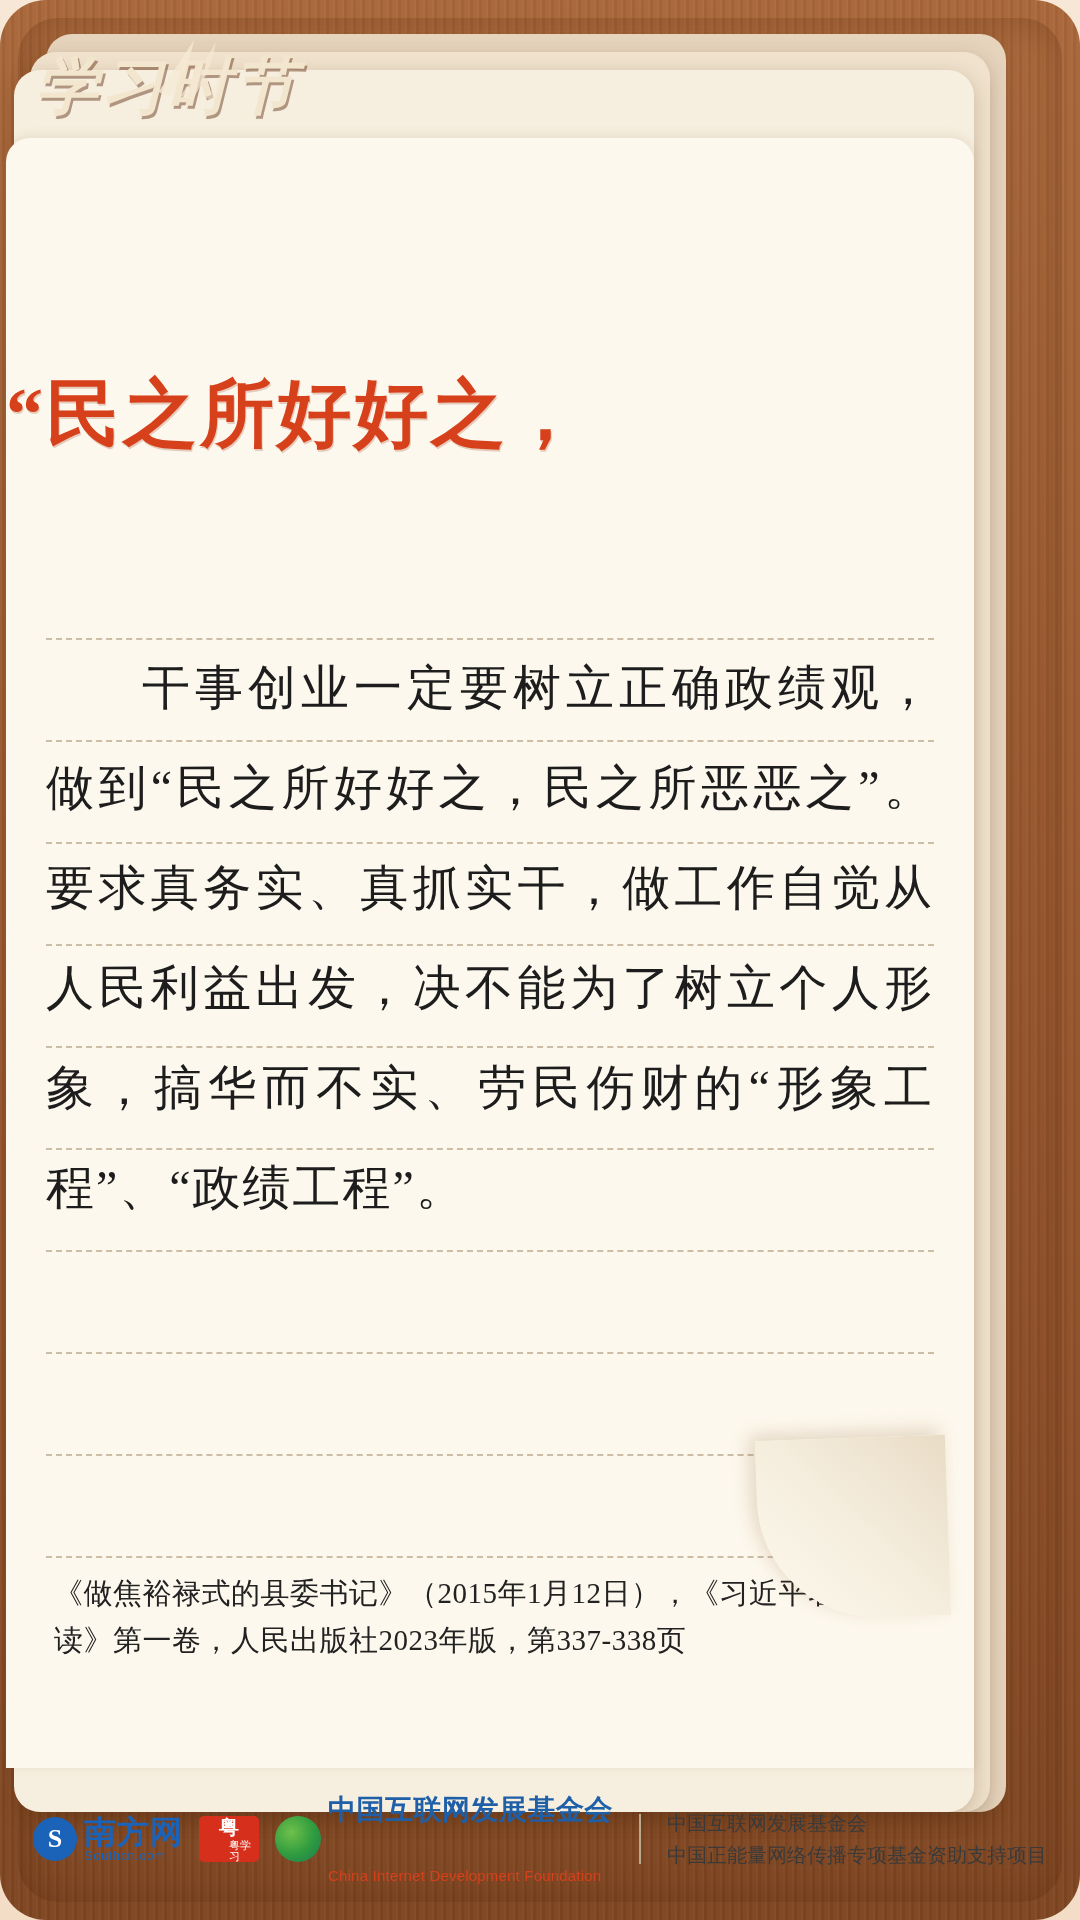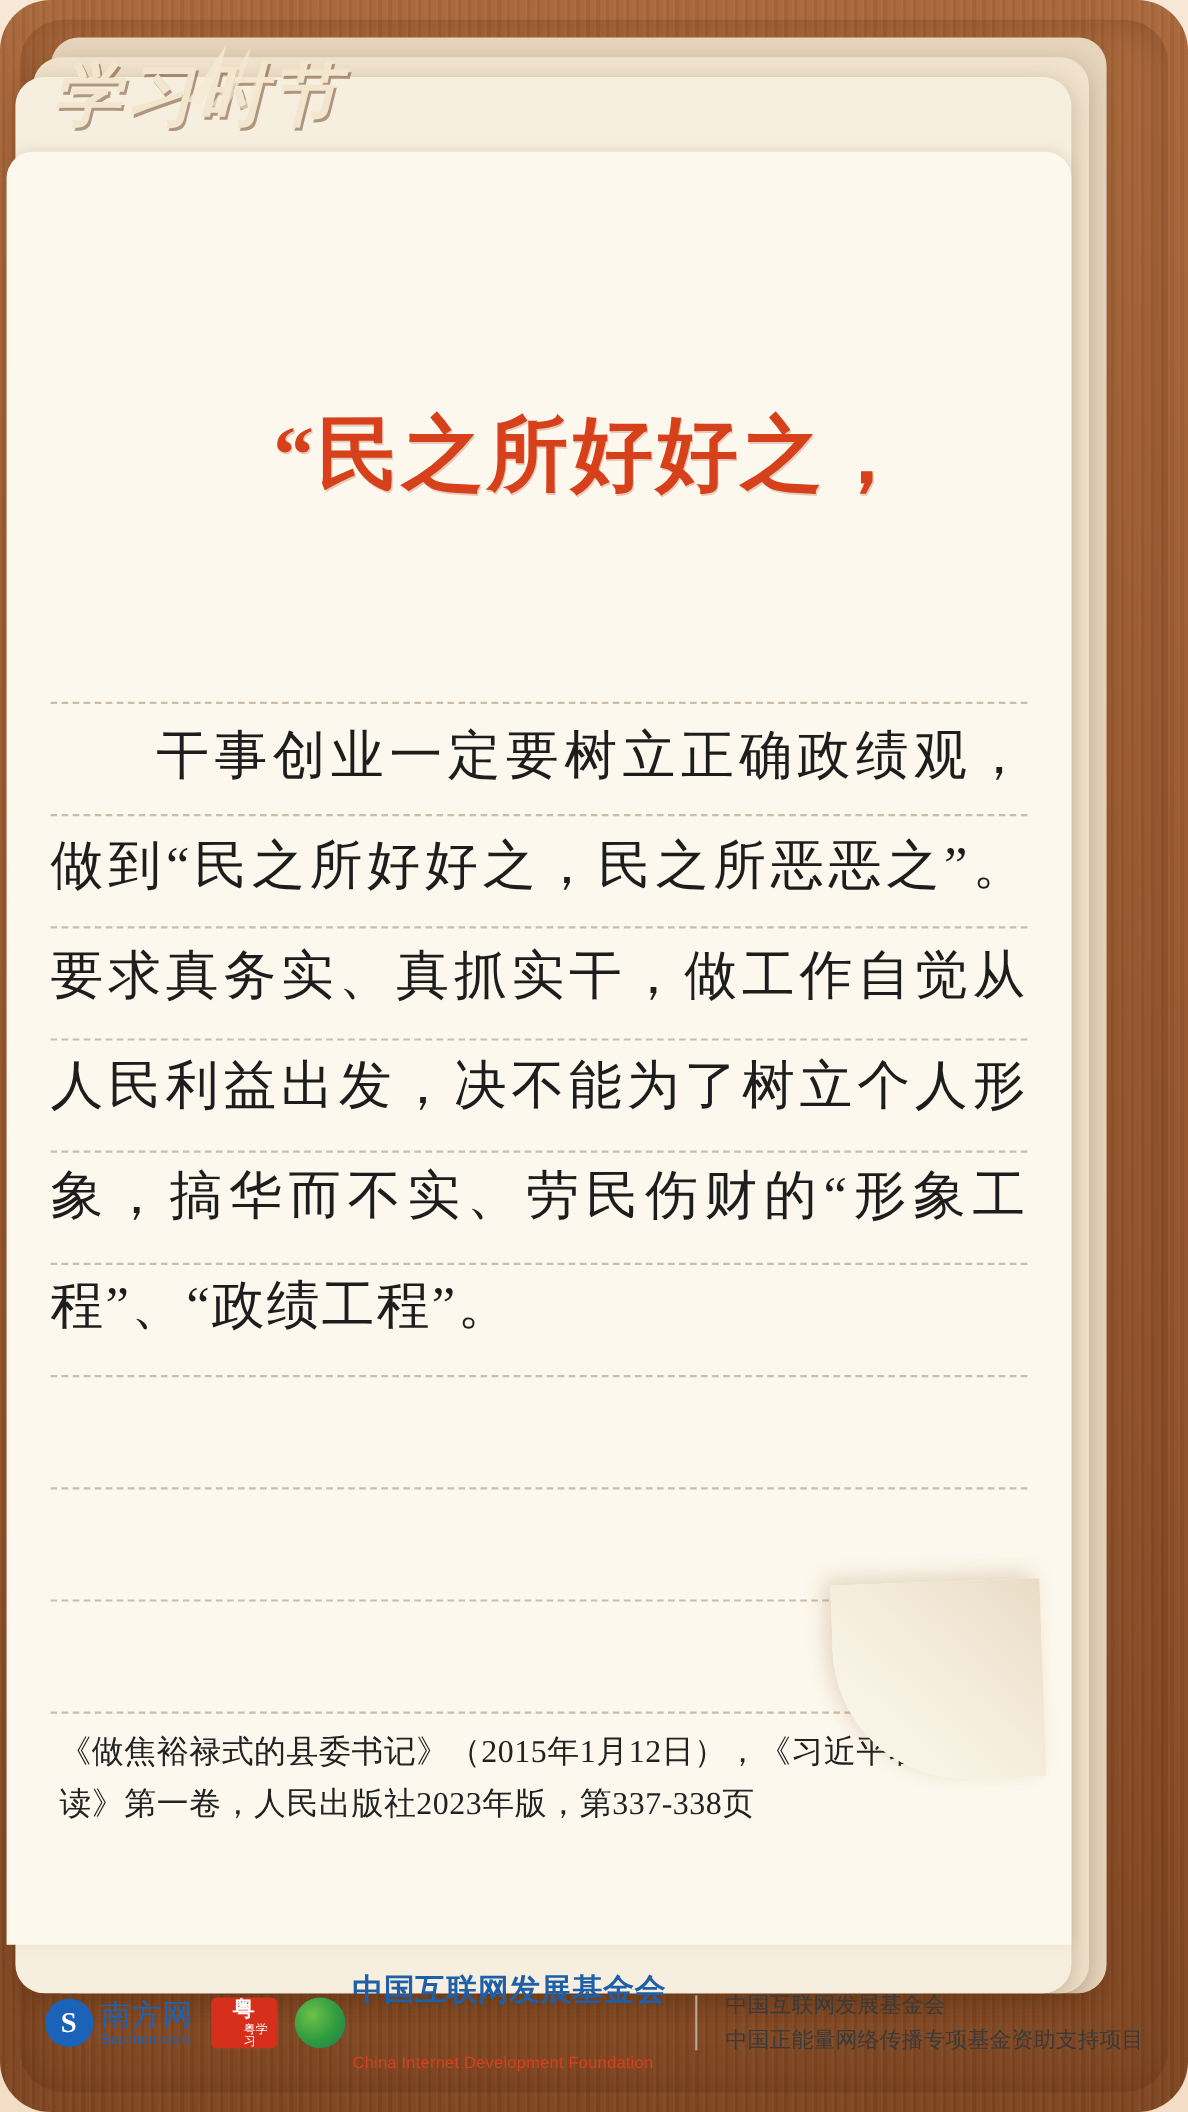--- a/index.html
+++ b/index.html
@@ -79,21 +79,21 @@
     background: linear-gradient(225deg, #e9dcc6 0%, #f6efe0 55%, #fdf8ed 100%);
     border-bottom-left-radius: 120px;
     box-shadow: -6px -6px 18px rgba(140,95,50,0.22);
     transform: rotate(-2deg);
   }
 
   
   .top-band {
     position: absolute;
     left: 0; top: 0;
-    width: 1064px; height: 132px; margin-left: 12px;
+    width: 1064px; height: 132px;
   }
   .logo-wrap {
     position: absolute;
     left: 36px; top: 44px;
     display: flex;
     align-items: flex-end;
     gap: 2px;
   }
   .logo-text {
     font-family: "Liberation Serif", "DejaVu Serif", serif;
@@ -109,21 +109,21 @@
     left: 150px; top: 34px;
     width: 86px; height: 74px;
     opacity: 0.95;
   }
 
   
   .headline {
     position: absolute;
     left: 0; top: 228px;
     width: 1064px;
-    text-align: center;
+    text-align: left;
     color: #d6401b;
     font-family: "Liberation Serif", "DejaVu Serif", serif;
     font-weight: bold;
     font-size: 74px;
     line-height: 1.32;
     letter-spacing: 3px;
     text-shadow: 1px 2px 0 rgba(150,45,15,0.22);
   }
   .headline .ln { display: block; white-space: nowrap; }
 
@@ -189,21 +189,21 @@
     border-radius: 50%;
     background: #1a63b8;
     color: #fff;
     font-size: 26px;
     font-weight: bold;
     display: flex; align-items: center; justify-content: center;
     font-family: "Liberation Serif", serif;
   }
   .nf-txt { line-height: 1.05; }
   .nf-cn {
-    font-size: 27px; font-weight: normal; color: #1a63b8;
+    font-size: 32px; font-weight: bold; color: #1a63b8;
     font-family: "Liberation Serif", serif; letter-spacing: 1px; text-align: center;
   }
   .nf-en {
     font-size: 13px; color: #1a63b8; letter-spacing: 0.5px;
     font-family: Liberation Sans, sans-serif;
   }
   .yx-box {
     width: 60px; height: 46px;
     background: #d6301d;
     border-radius: 5px;

